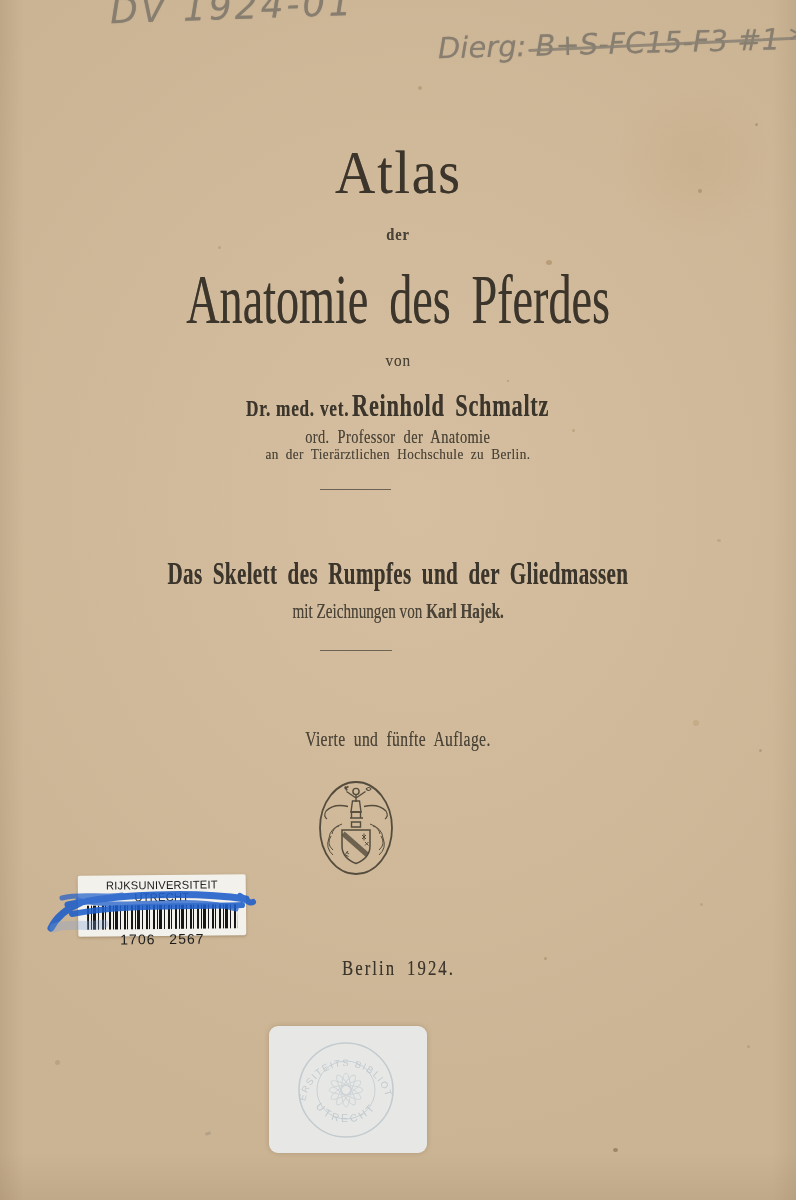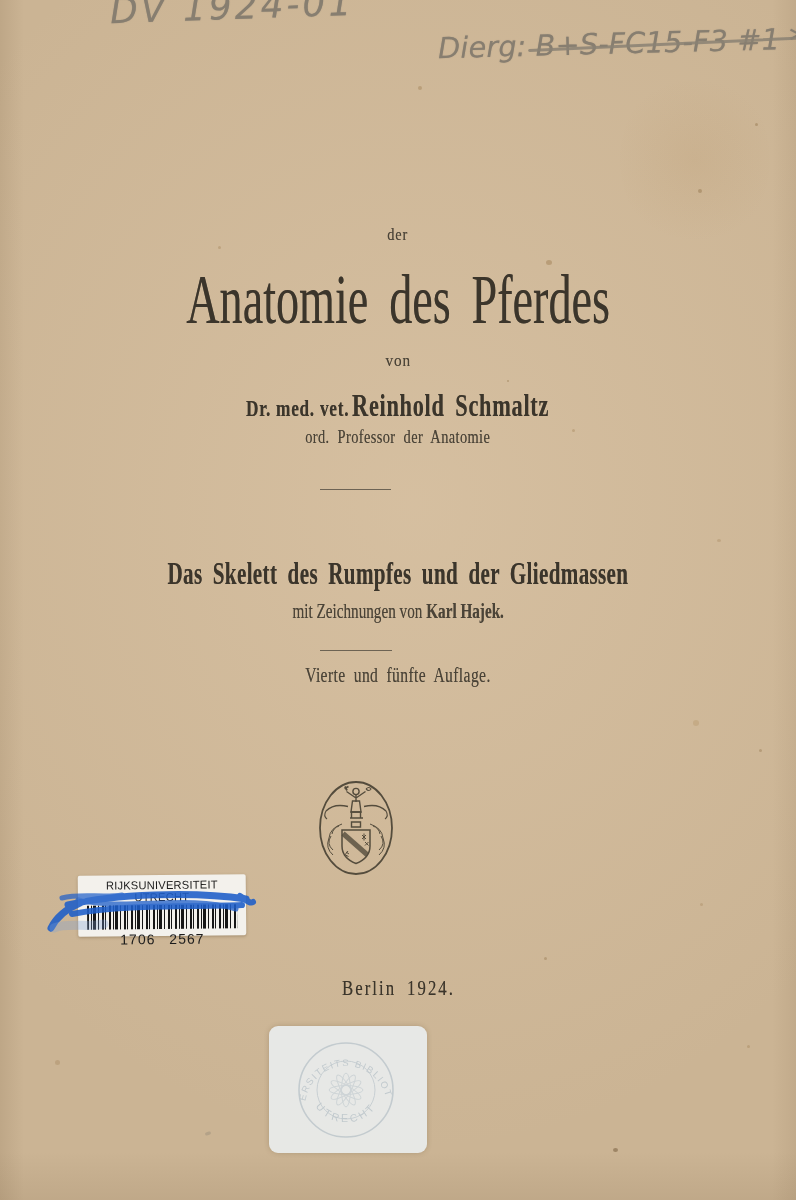--- a/index.html
+++ b/index.html
@@ -72,56 +72,62 @@
   <div class="pencil" style="left:110px;top:-14px;font-size:36px;letter-spacing:3px;transform:rotate(-2deg);">DV 1924-01</div>
 
   <div class="pencil" style="left:438px;top:22px;font-size:29px;transform:rotate(-1.5deg);">
     <span>Dierg:</span>
     <span class="struck">
       <span>B+S-FC15-F3 #1</span>
       <span class="stars">**</span>
     </span>
   </div>
 
-  <div class="c ink-lt" style="top:227px;">
+  <div class="c ink" style="top:141px;">
+    <span class="sx" style="font-size:62px;letter-spacing:2px;transform:scaleX(.9);">Atlas</span>
+  </div>
+  <div class="c ink-lt" style="top:227px;font-weight:bold;">
     <span class="sx" style="font-size:16px;letter-spacing:1px;transform:scaleX(.9);">der</span>
   </div>
   <div class="c ink" style="top:265px;">
     <span class="sx" style="font-size:70px;word-spacing:14px;transform:scaleX(.66);">Anatomie des Pferdes</span>
   </div>
 
   <div class="c ink-lt" style="top:352px;font-family:Liberation Serif, serif;">
     <span class="sx" style="font-size:17px;letter-spacing:1px;transform:scaleX(.9);">von</span>
   </div>
 
   <div class="c ink" style="top:390px;">
     <span class="sx" style="transform:scaleX(.72);">
       <b style="font-size:24px;letter-spacing:1px;">Dr. med. vet.</b>
       <b style="font-size:31px;letter-spacing:1px;word-spacing:6px;">Reinhold Schmaltz</b>
     </span>
   </div>
   <div class="c ink-lt" style="top:428px;">
     <span class="sx" style="font-size:18px;word-spacing:5px;letter-spacing:.5px;transform:scaleX(.8);">ord. Professor der Anatomie</span>
   </div>
+  <div class="c ink-lt" style="top:446px;">
+    <span class="sx" style="font-size:15.5px;word-spacing:4px;letter-spacing:.5px;transform:scaleX(.85);">an der Tierärztlichen Hochschule zu Berlin.</span>
+  </div>
 
   <div class="rule" style="left:320px;top:489px;width:71px;"></div>
 
   <div class="c ink" style="top:558px;">
     <span class="sx" style="font-size:31px;font-weight:bold;word-spacing:7px;letter-spacing:.5px;transform:scaleX(.68);">Das Skelett des Rumpfes und der Gliedmassen</span>
   </div>
   <div class="c ink-lt" style="top:601px;">
     <span class="sx" style="transform:scaleX(.76);font-size:20px;">
       <span>mit Zeichnungen von</span>
       <b>Karl Hajek.</b>
     </span>
   </div>
 
   <div class="rule" style="left:320px;top:650px;width:72px;"></div>
 
-  <div class="c ink-lt" style="top:665px;">
+  <div class="c ink-lt" style="top:729px;">
     <span class="sx" style="font-size:20px;word-spacing:5px;letter-spacing:.5px;transform:scaleX(.78);">Vierte und fünfte Auflage.</span>
   </div>
 
   <svg class="crest" width="82" height="100" viewBox="0 0 82 100" fill="none" stroke="#49423500" xmlns="http://www.w3.org/2000/svg">
     <g stroke="#4a4335" stroke-width="1.4" fill="none" opacity=".92">
       <ellipse cx="41" cy="50" rx="36" ry="46" stroke-width="1.8"></ellipse>
 
       <circle cx="41" cy="13.5" r="3.1"></circle>
       <path d="M41,17 L41,24 M41,20 L31.5,13.5 M41,20 L50.5,13.5"></path>
       <path d="M29.5,10.5 l4,-2 M30,8.5 l2,4" stroke-width="1.8"></path>
@@ -160,21 +166,21 @@
       <path d="M24,29 C70,18 150,15 202,23" stroke-width="7"></path>
       <path d="M28,38 C78,28 150,31 198,29" stroke-width="6"></path>
       <path d="M34,24 C84,35 142,18 192,33" stroke-width="5" opacity=".85"></path>
       <path d="M36,27 C22,33 12,42 7,52" stroke-width="7"></path>
       <path d="M18,22 C36,17 58,22 78,19" stroke-width="5" opacity=".8"></path>
       <path d="M196,20 C202,24 206,28 209,26" stroke-width="6"></path>
     </g>
     <path d="M10,52 C24,46 42,52 60,48" stroke="#7aa0d6" stroke-width="9" stroke-linecap="round" opacity=".3"></path>
   </svg>
 
-  <div class="c ink" style="top:978px;">
+  <div class="c ink" style="top:958px;">
     <span class="sx" style="font-size:21px;letter-spacing:2.5px;word-spacing:6px;transform:scaleX(.8);">Berlin 1924.</span>
   </div>
 
   <div class="label">
     <svg width="130" height="124" viewBox="0 0 130 124" style="position:absolute;left:12px;top:2px;" xmlns="http://www.w3.org/2000/svg" fill="none">
       <g opacity=".42">
         <circle cx="65" cy="62" r="47" stroke="#93a4b0" stroke-width="1.6"></circle>
         <circle cx="65" cy="62" r="29" stroke="#9dadb8" stroke-width="1"></circle>
         <g stroke="#9dadb8" stroke-width="1" opacity=".8">
           <ellipse cx="65" cy="62" rx="4.5" ry="17"></ellipse>

